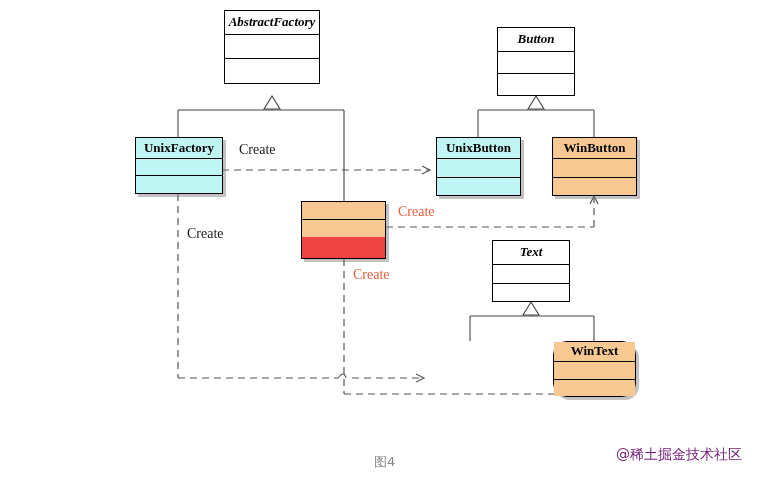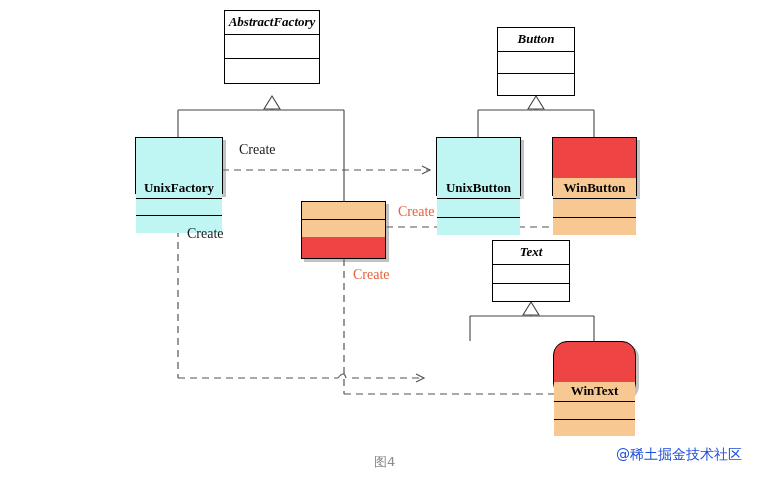--- a/index.html
+++ b/index.html
@@ -50,21 +50,20 @@
     white-space: nowrap;
     overflow: hidden;
   }
   .uml-name.abstract {
     font-style: italic;
     font-weight: bold;
     font-size: 13px;
   }
   .uml-name.concrete {
     font-weight: bold;
-    margin-top: 40px;
   }
   .uml-attr {
     box-sizing: border-box;
     width: 100%;
     border-bottom: 1px solid #000000;
   }
   .uml-ops {
     box-sizing: border-box;
     width: 100%;
   }
@@ -108,21 +107,21 @@
     font-size: 19px;
     letter-spacing: 2px;
     color: #dedede;
     white-space: nowrap;
     z-index: 2;
   }
   .watermark-brand {
     position: absolute;
     font-family: "DejaVu Sans", sans-serif;
     font-size: 14px;
-    color: #1d4ed8;
+    color: #701a75;
     white-space: nowrap;
     z-index: 2;
   }
 </style>
 </head>
 <body>
 
 <div id="canvas">
 
   <svg class="lines" viewBox="0 0 776 483">

